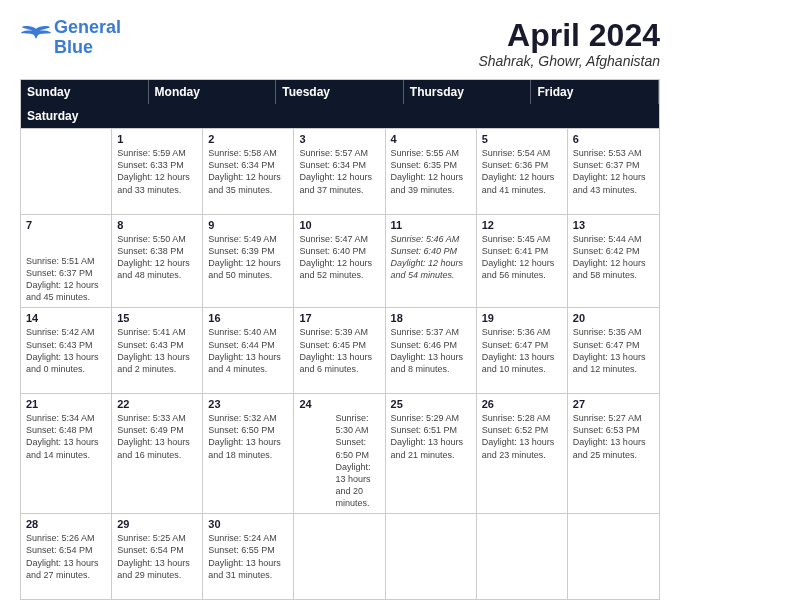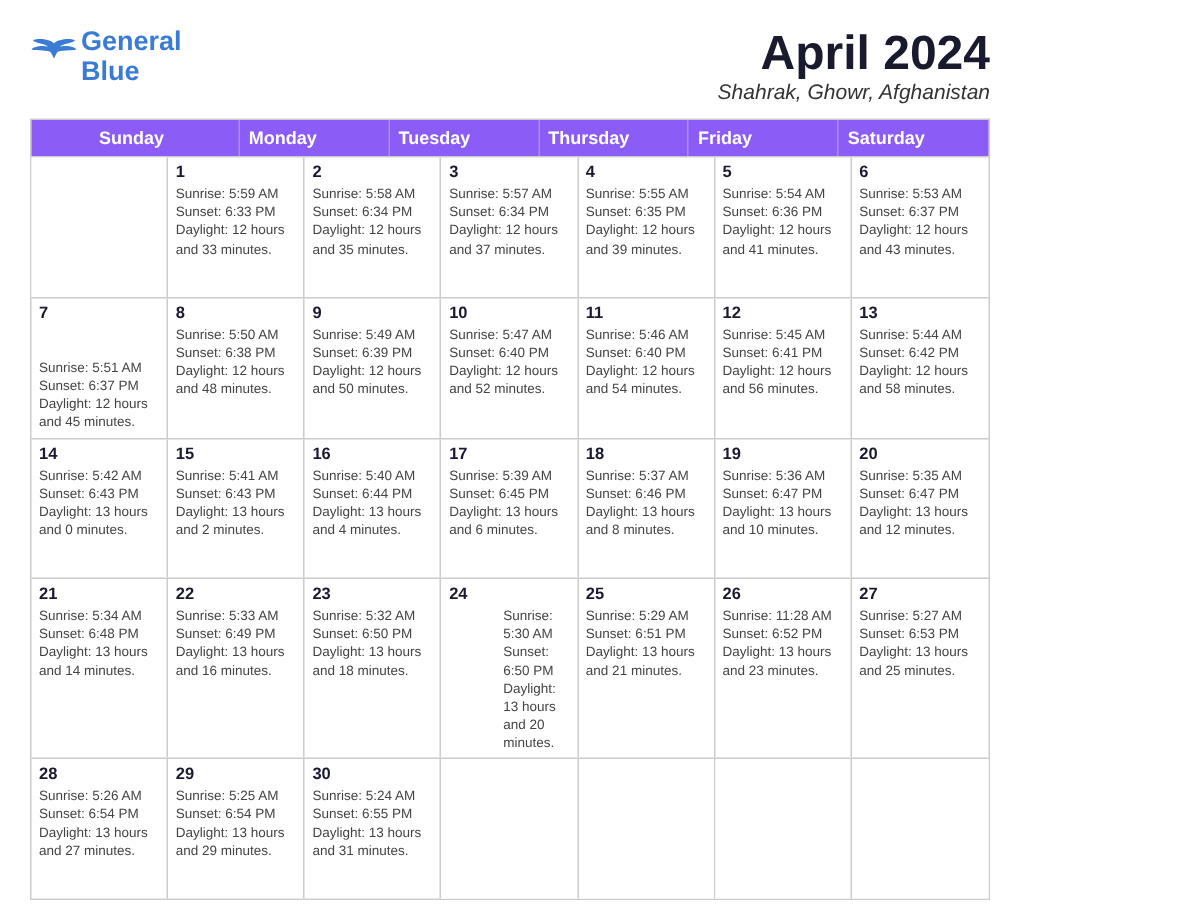--- a/index.html
+++ b/index.html
@@ -57,23 +57,22 @@
       font-style: italic;
     }
     .calendar {
       flex: 1;
       display: flex;
       flex-direction: column;
       border: 1px solid #ccc;
     }
     .cal-header {
       display: grid;
-      grid-template-columns: repeat(6, 1fr);
-      background: #8b5cf6;
-      padding-left: 39px;
+      grid-template-columns: repeat(5, 1fr);
+      background: #0f172a;
     }
     .cal-header-cell {
       color: #fff;
       font-weight: bold;
       font-size: 12px;
       padding: 5px 6px;
       text-align: left;
       border-right: 1px solid rgba(255,255,255,0.3);
     }
     .cal-header-cell:last-child { border-right: none; }
@@ -212,21 +211,21 @@
           </div>
           <div class="cal-cell">
             <span class="day-num">10</span>
             <div class="cell-text" style="white-space: pre-line;">Sunrise: 5:47 AM
 Sunset: 6:40 PM
 Daylight: 12 hours
 and 52 minutes.</div>
           </div>
           <div class="cal-cell">
             <span class="day-num">11</span>
-            <div class="cell-text" style="white-space: pre-line;">Sunrise: 5:46 AM
+            <div class="cell-text" style="white-space: pre-line; font-style: italic;">Sunrise: 5:46 AM
 Sunset: 6:40 PM
 Daylight: 12 hours
 and 54 minutes.</div>
           </div>
           <div class="cal-cell">
             <span class="day-num">12</span>
             <div class="cell-text" style="white-space: pre-line;">Sunrise: 5:45 AM
 Sunset: 6:41 PM
 Daylight: 12 hours
 and 56 minutes.</div>
@@ -321,21 +320,21 @@
           </div>
           <div class="cal-cell">
             <span class="day-num">25</span>
             <div class="cell-text" style="white-space: pre-line;">Sunrise: 5:29 AM
 Sunset: 6:51 PM
 Daylight: 13 hours
 and 21 minutes.</div>
           </div>
           <div class="cal-cell">
             <span class="day-num">26</span>
-            <div class="cell-text" style="white-space: pre-line;">Sunrise: 11:28 AM
+            <div class="cell-text" style="white-space: pre-line;">Sunrise: 5:28 AM
 Sunset: 6:52 PM
 Daylight: 13 hours
 and 23 minutes.</div>
           </div>
           <div class="cal-cell">
             <span class="day-num">27</span>
             <div class="cell-text" style="white-space: pre-line;">Sunrise: 5:27 AM
 Sunset: 6:53 PM
 Daylight: 13 hours
 and 25 minutes.</div>

